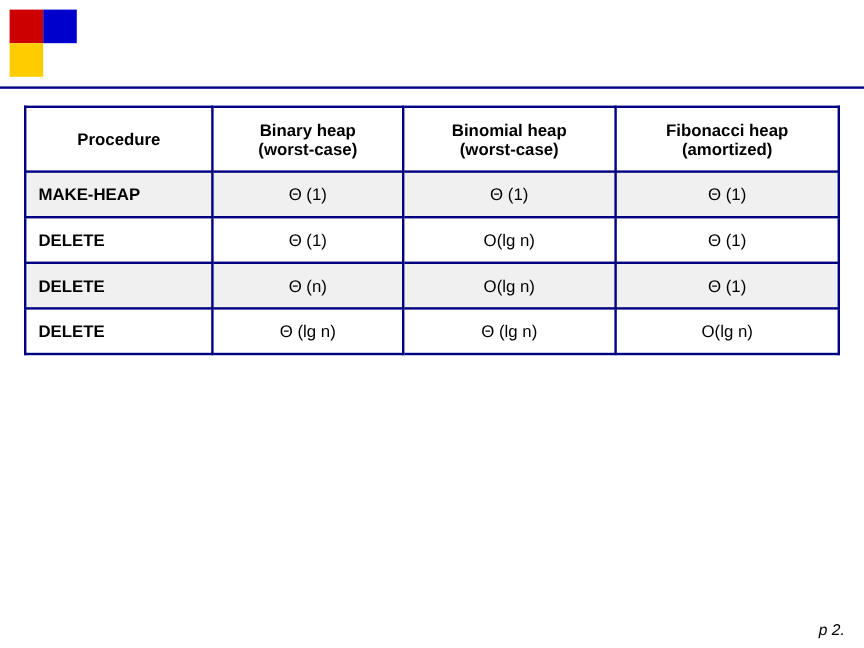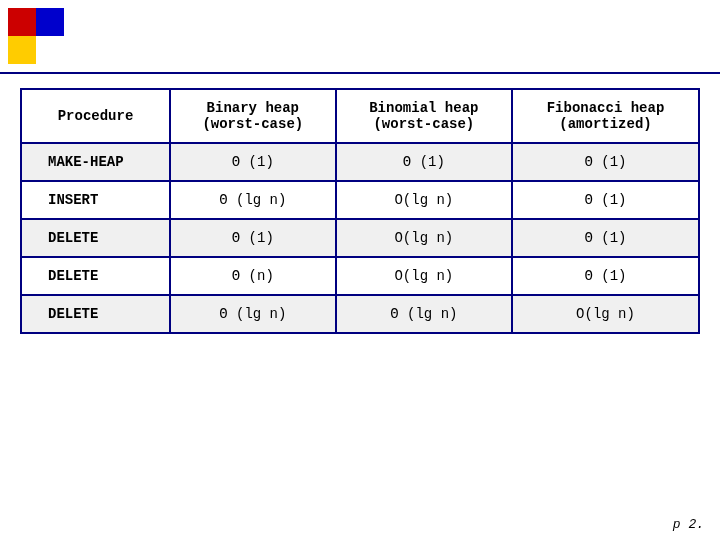--- a/index.html
+++ b/index.html
@@ -1,15 +1,15 @@
 <!DOCTYPE html>
 <html><head>
   <meta charset="utf-8">
   <style>
-    * { margin: 0; padding: 0; box-sizing: border-box; font-family: Liberation Mono, monospace; }
+    * { margin: 0; padding: 0; box-sizing: border-box; }
 
     body {
       width: 720px;
       height: 540px;
       background: #ffffff;
       font-family: Arial, sans-serif;
       position: relative;
       overflow: hidden;
     }
 
@@ -77,21 +77,21 @@
       background: #f0f0f0;
     }
 
     tbody tr:nth-child(even) {
       background: #ffffff;
     }
 
     tbody td:first-child {
       font-weight: bold;
       text-align: left;
-      padding-left: 26px;
+      padding-left: 10px;
     }
 
     .page-number {
       position: absolute;
       bottom: 8px;
       right: 16px;
       font-size: 13px;
       color: #000000;
       font-style: italic;
     }
@@ -121,26 +121,20 @@
       </tr>
     </thead>
     <tbody id="table-body">
     <tr>
           <td>MAKE-HEAP</td>
           <td>Θ (1)</td>
           <td>Θ (1)</td>
           <td>Θ (1)</td>
         </tr>
         <tr>
-          <td>INSERT</td>
-          <td>Θ (lg n)</td>
-          <td>O(lg n)</td>
-          <td>Θ (1)</td>
-        </tr>
-        <tr>
           <td>DELETE</td>
           <td>Θ (1)</td>
           <td>O(lg n)</td>
           <td>Θ (1)</td>
         </tr>
         <tr>
           <td>DELETE</td>
           <td>Θ (n)</td>
           <td>O(lg n)</td>
           <td>Θ (1)</td>

